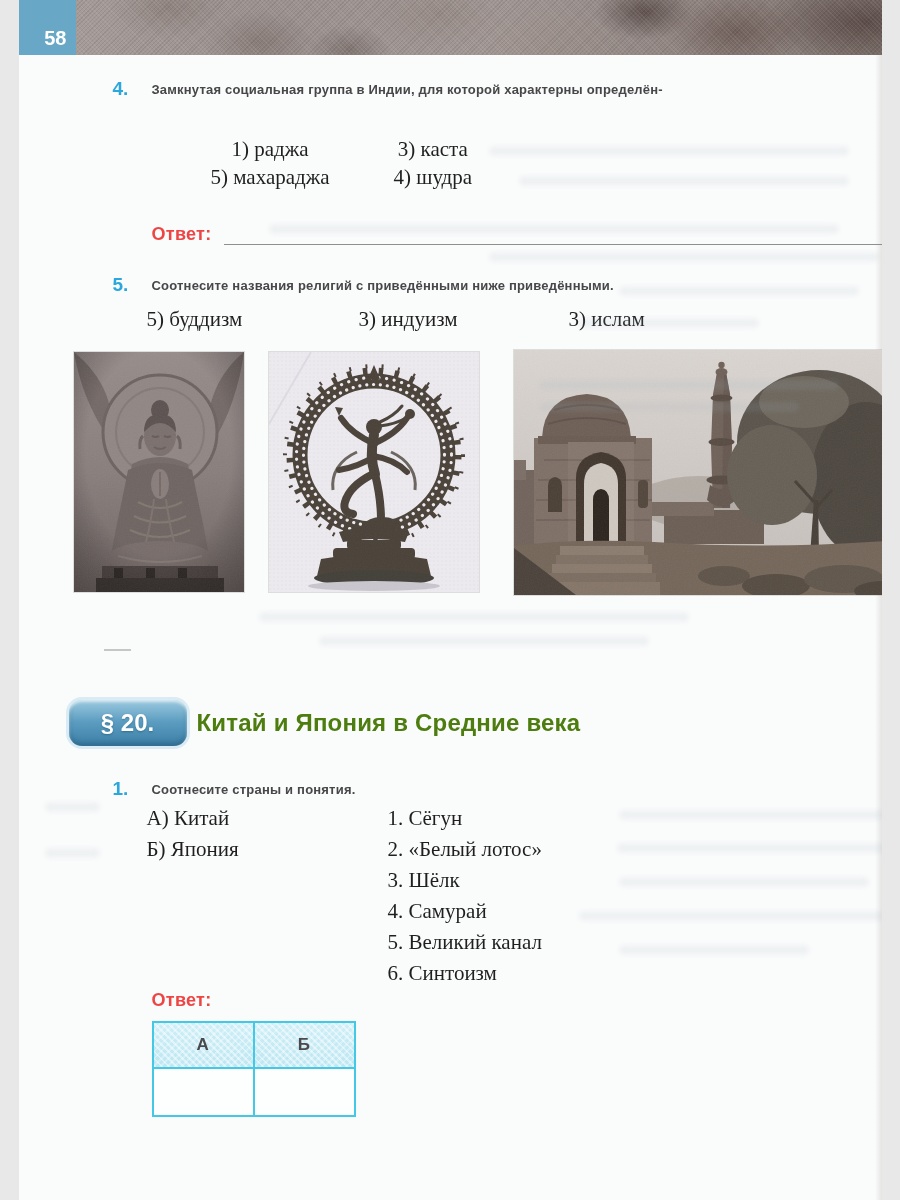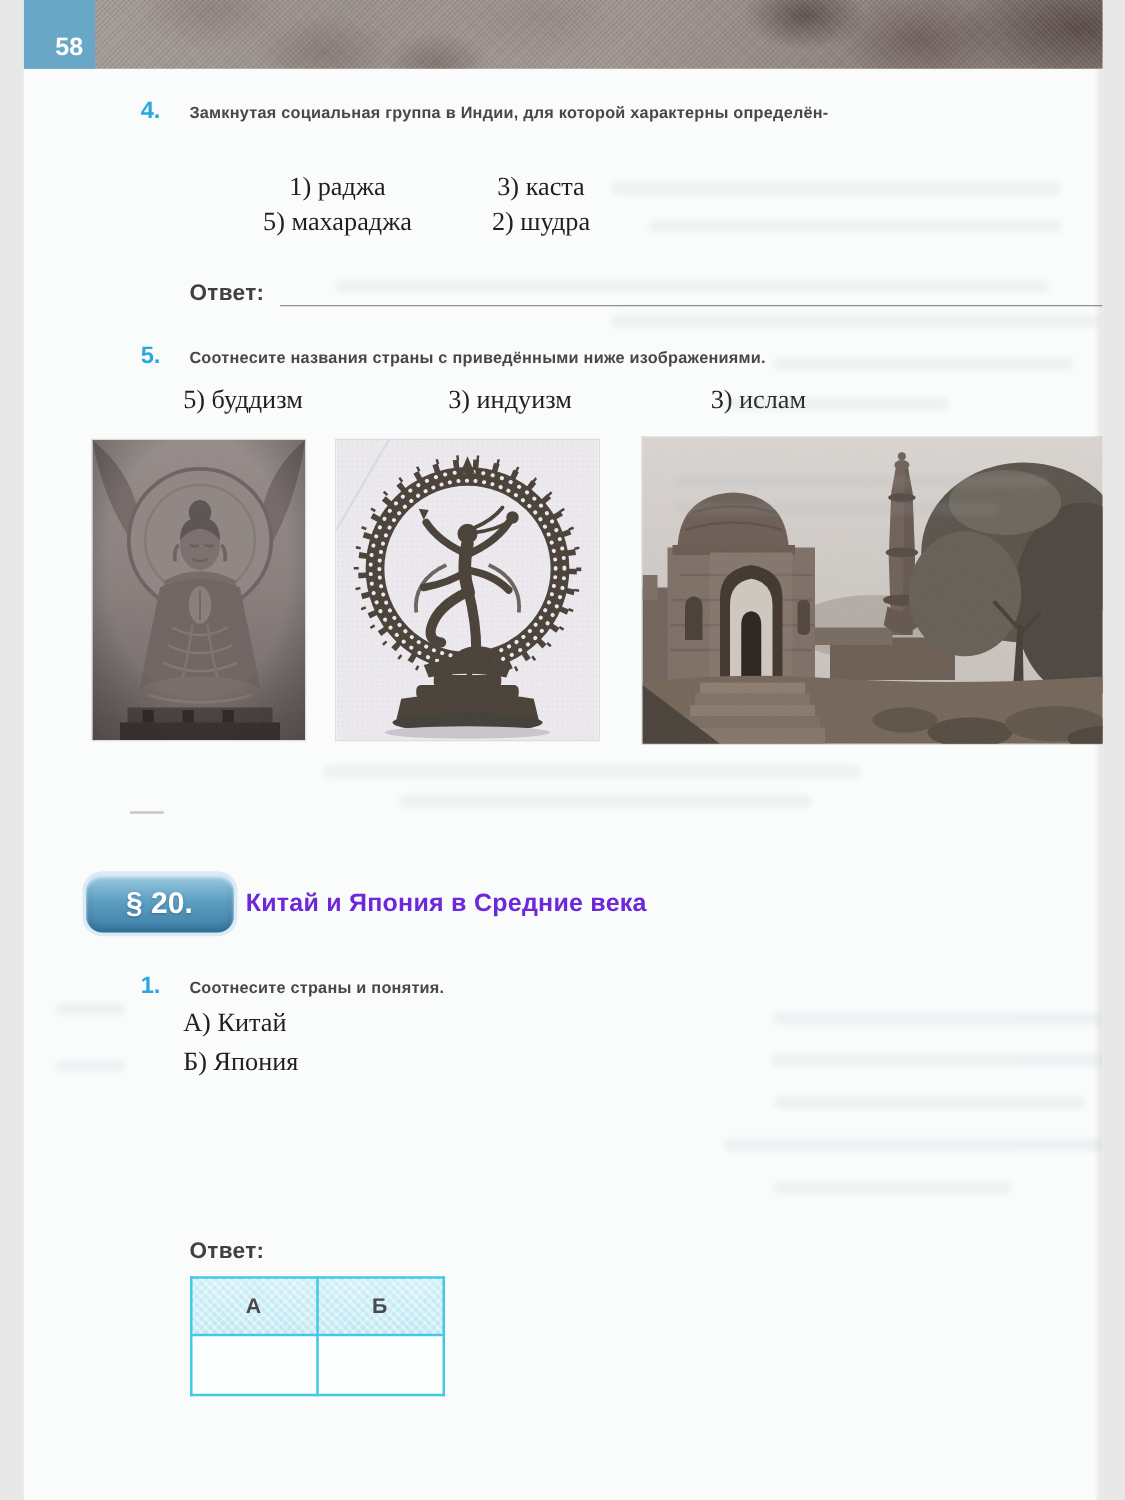--- a/index.html
+++ b/index.html
@@ -38,36 +38,36 @@
     background:linear-gradient(90deg,transparent,#e4e5e3);}
   
   .qnum{position:absolute;color:#2aa7dc;font-weight:bold;font-size:19px;}
   .qtext{position:absolute;color:#474749;font-weight:bold;font-size:13px;
     line-height:27px;letter-spacing:.2px;white-space:nowrap;}
   .serif{font-family:"Liberation Serif",serif;font-size:21px;color:#1f1f1f;}
   .opt-grid{position:absolute;left:128px;top:136px;display:grid;
     grid-template-columns:247px auto;row-gap:1px;line-height:27px;text-align:center;}
   .q5opt{position:absolute;top:306px;line-height:27px;}
   .answer{position:absolute;display:flex;align-items:flex-end;}
-  .answer-label{font-weight:bold;font-size:18px;color:#404040;letter-spacing:.3px;}
+  .answer-label{font-weight:bold;font-size:18px;color:#ef4444;letter-spacing:.3px;}
   .answer-rule{flex:1;border-bottom:1.6px solid #8f8f8f;height:15px;margin-left:12px;}
   
   .photo{position:absolute;margin:0;padding:0;box-shadow:0 0 0 1px rgba(120,115,110,.22);}
   .photo svg{display:block;}
   
   .badge{
     position:absolute;left:50px;top:700px;width:118px;height:46px;border-radius:13px;
     background:linear-gradient(180deg,#9ccadf 0%,#5b9cc0 48%,#3c7ea6 100%);
     box-shadow:0 0 0 3px #d9ebf4, inset 0 2px 3px rgba(255,255,255,.65), inset 0 -3px 5px rgba(25,75,105,.4);
     color:#fff;font-weight:bold;font-size:24px;
     display:flex;align-items:center;justify-content:center;
     text-shadow:0 1px 2px rgba(25,85,115,.55);
   }
-  .section-title{position:absolute;left:178px;top:706px;font-size:20px;line-height:34px;
-    font-weight:bold;color:#6d28d9;letter-spacing:.2px;white-space:nowrap;text-align:right;}
+  .section-title{position:absolute;left:178px;top:706px;font-size:24px;line-height:34px;
+    font-weight:bold;color:#4d7c0f;letter-spacing:.2px;white-space:nowrap;text-align:right;}
   
   .match-col{position:absolute;line-height:31px;white-space:nowrap;}
   
   .ans-table{position:absolute;left:133px;top:1021px;border-collapse:collapse;}
   .ans-table th{
     width:97px;height:42px;border:2px solid #43c8e6;
     background:
       repeating-linear-gradient(45deg, rgba(255,255,255,.45) 0 2px, transparent 2px 5px),
       repeating-linear-gradient(-45deg, rgba(255,255,255,.30) 0 2px, transparent 2px 5px),
       linear-gradient(#cdeef7,#bde7f2);
@@ -90,29 +90,29 @@
   <div class="edge-shade"></div>
 
   <span class="qnum" style="left:94px;top:78px">4.</span>
   <div class="qtext" style="left:133px;top:76px">
     <span>Замкнутая социальная группа в Индии, для которой характерны определён-</span><br>
   </div>
   <div class="opt-grid serif">
     <span>1) раджа</span>
     <span>3) каста</span>
     <span>5) махараджа</span>
-    <span>2) шудра</span>
+    <span>4) шудра</span>
   </div>
   <div class="answer" style="left:133px;top:224px;width:732px">
     <span class="answer-label">Ответ:</span>
     <span class="answer-rule"></span>
   </div>
 
   <span class="qnum" style="left:94px;top:274px">5.</span>
-  <div class="qtext" style="left:133px;top:272px">Соотнесите названия страны с приведёнными ниже изображениями.</div>
+  <div class="qtext" style="left:133px;top:272px">Соотнесите названия религий с приведёнными ниже приведёнными.</div>
   <span class="q5opt serif" style="left:128px">5) буддизм</span>
   <span class="q5opt serif" style="left:340px">3) индуизм</span>
   <span class="q5opt serif" style="left:550px">3) ислам</span>
 
   <figure class="photo" style="left:55px;top:352px;width:170px;height:240px">
     <svg width="170" height="240" viewBox="0 0 170 240" xmlns="http://www.w3.org/2000/svg">
       <defs>
         <linearGradient id="bgA" x1="0" y1="0" x2="0" y2="1">
           <stop offset="0" stop-color="#968c8a"></stop>
             <stop offset=".5" stop-color="#887e7c"></stop>
@@ -276,20 +276,28 @@
   <div class="badge">§ 20.</div>
   <h2 class="section-title" style="margin:0">Китай и Япония в Средние века</h2>
 
   <span class="qnum" style="left:94px;top:778px">1.</span>
   <div class="qtext" style="left:133px;top:776px">Соотнесите страны и понятия.</div>
 
   <div class="match-col serif" style="left:128px;top:803px">
     <div>А) Китай</div>
     <div>Б) Япония</div>
   </div>
+  <div class="match-col serif" style="left:369px;top:803px">
+    <div>1. Сёгун</div>
+    <div>2. «Белый лотос»</div>
+    <div>3. Шёлк</div>
+    <div>4. Самурай</div>
+    <div>5. Великий канал</div>
+    <div>6. Синтоизм</div>
+  </div>
 
   <span class="answer-label" style="position:absolute;left:133px;top:990px">Ответ:</span>
 
   <table class="ans-table">
     <tbody>
         <tr>
       <th>А</th>
       <th>Б</th>
     </tr>
     <tr>

